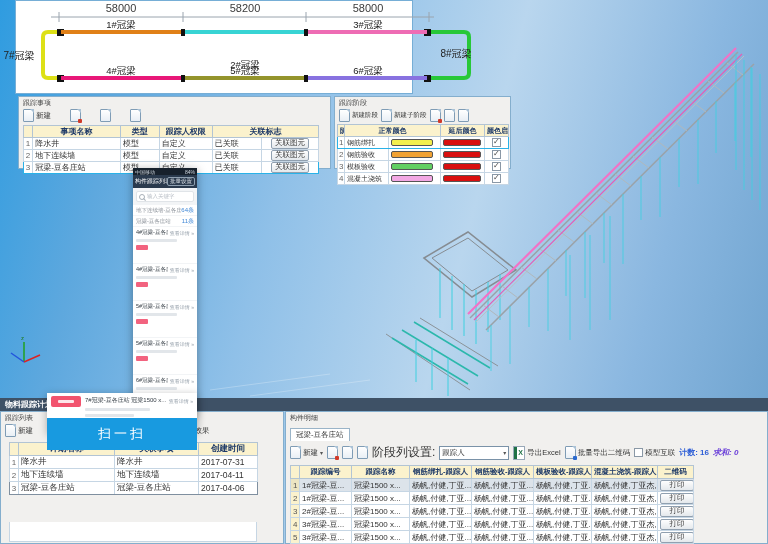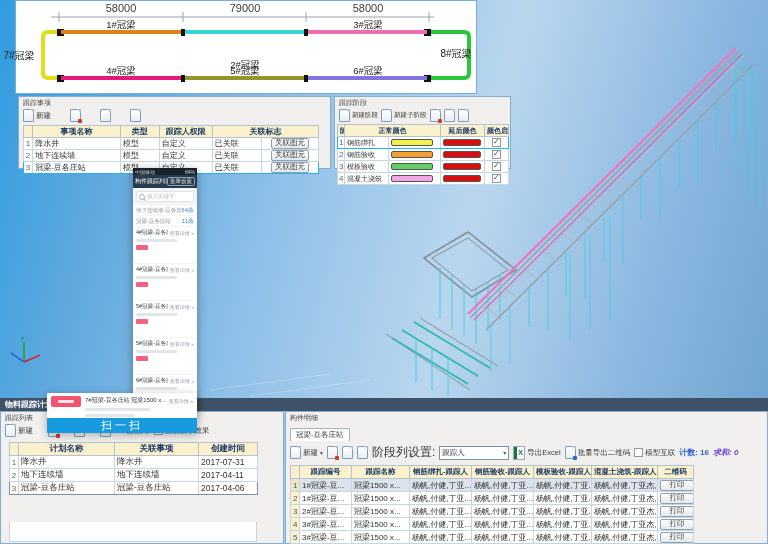--- a/index.html
+++ b/index.html
@@ -31,21 +31,21 @@
   tr.sel2 td{border-top-color:#7f8f9f;border-bottom-color:#7f8f9f;}
   tr.sel2 td:first-child{border-left-color:#7f8f9f;} tr.sel2 td:last-child{border-right-color:#7f8f9f;}
   tr.hl td{background:#dce3ea;} tr.hl td.ny{background:#ece5c2;}
   .gbtn{display:inline-block;background:linear-gradient(#fefefe,#e4e8ec);border:1px solid #90a0b0;border-radius:2px;
     font-size:7.5px;height:9px;line-height:8px;padding:0 3px;color:#333;}
   .sw{display:inline-block;width:40px;height:5px;border:1px solid #555;border-radius:2px;vertical-align:middle;}
   .cb{display:inline-block;width:7px;height:7px;border:1px solid #8a98a6;background:#fff;position:relative;vertical-align:middle;flex:none;}
   .cb.on::after{content:'\2713';position:absolute;left:0px;top:-2px;font-size:8px;color:#444;}
   .sel-box{display:flex;align-items:center;justify-content:space-between;width:64px;height:12px;background:#fff;border:1px solid #7a92a8;font-size:7.5px;padding:0 2px;color:#333;}
   
-  #diagram{left:15px;top:0;width:462px;height:94px;background:#fff;border:1px solid #76aed6;}
+  #diagram{left:15px;top:0;width:398px;height:94px;background:#fff;border:1px solid #76aed6;}
   .dimlbl{position:absolute;top:1px;width:124px;text-align:center;font-size:11px;color:#3a3a3a;}
   .beam{position:absolute;height:4px;}
   .blbl{position:absolute;width:124px;text-align:center;font-size:9.5px;color:#222;}
   .cap{position:absolute;width:4px;height:7px;background:#111;}
   
   #phone{left:133px;top:168px;width:64px;height:247px;background:#f2f4f6;box-shadow:0 2px 9px rgba(0,0,0,.35);z-index:6;overflow:hidden;}
   .ph-status{height:7px;background:#17212c;color:#cdd5dd;font-size:5px;display:flex;justify-content:space-between;align-items:center;padding:0 2px;}
   .ph-nav{height:13px;background:#2a3a4d;display:flex;align-items:center;justify-content:space-between;padding:0 2px;}
   .ph-title{color:#fff;font-size:6px;white-space:nowrap;overflow:hidden;}
   .ph-set{color:#dfe5ea;font-size:5.5px;border:1px solid #8fa0b0;border-radius:2px;padding:0 2px;line-height:7px;white-space:nowrap;}
@@ -60,21 +60,21 @@
   .ph-row1{display:flex;align-items:center;justify-content:space-between;gap:2px;}
   .ph-it{font-size:5.5px;color:#384048;white-space:nowrap;overflow:hidden;flex:1;}
   .ph-link{font-size:5px;color:#9aa4ae;white-space:nowrap;}
   .skel{height:3px;background:#e2e6ea;border-radius:1px;margin-top:3px;}
   .badge{width:12px;height:5px;background:#f2637f;border-radius:1px;margin-top:3px;}
   
   #card{left:47px;top:393px;width:150px;height:40px;z-index:7;box-shadow:0 2px 8px rgba(0,0,0,.3);}
   .card-top{height:25px;background:#fff;display:flex;align-items:flex-start;gap:4px;padding:3px 4px;box-sizing:border-box;}
   .pinkbtn{width:30px;height:11px;background:#f2536e;border-radius:2px;display:flex;align-items:center;justify-content:center;flex:none;}
   .pinkbtn i{display:block;width:16px;height:3px;background:rgba(255,255,255,.85);border-radius:1px;}
-  .scanbtn{height:15px;background:#189ae0;color:#fff;font-size:11px;letter-spacing:3px;display:flex;align-items:center;justify-content:center;}
+  .scanbtn{height:32px;background:#189ae0;color:#fff;font-size:13px;letter-spacing:3px;display:flex;align-items:center;justify-content:center;}
   
   #titlebar{left:0;top:398px;width:768px;height:13px;background:#3e5166;color:#fff;font-size:8px;font-weight:bold;
     display:flex;align-items:center;padding:0 5px;z-index:3;}
   #planPanel{left:0;top:411px;width:284px;height:133px;border:1px solid #84aecd;z-index:4;}
   #detailPanel{left:285px;top:411px;width:483px;height:133px;border:1px solid #84aecd;z-index:4;}
   .tab{display:inline-block;background:#fff;border:1px solid #9ab4c8;border-bottom:none;font-size:7.5px;color:#333;padding:1px 5px;margin-left:4px;}
   .cnt{font-size:8px;font-weight:bold;}
 </style>
 </head>
 <body>
@@ -164,21 +164,21 @@
     <g stroke-width="1.5">
       <line x1="24" y1="362" x2="24" y2="342" stroke="#21a121"></line>
       <line x1="24" y1="362" x2="40" y2="355" stroke="#d22"></line>
       <line x1="24" y1="362" x2="11" y2="353" stroke="#2255dd"></line>
       <text x="21" y="340" font-size="6" fill="#1a7a1a" stroke="none">z</text>
     </g>
   </svg>
 
   <div id="diagram" class="abs" style="z-index:2;">
     <div class="dimlbl" style="left:43px;">58000</div>
-    <div class="dimlbl" style="left:167px;">79000</div>
+    <div class="dimlbl" style="left:167px;">58200</div>
     <div class="dimlbl" style="left:290px;">58000</div>
     <svg class="abs" style="left:0;top:0;" width="470" height="94">
       <line x1="35" y1="16" x2="418" y2="16" stroke="#9aa4ae" stroke-width="1"></line>
       <line x1="43" y1="11" x2="43" y2="21" stroke="#9aa4ae" stroke-width="1"></line>
       <line x1="167" y1="11" x2="167" y2="21" stroke="#9aa4ae" stroke-width="1"></line>
       <line x1="290" y1="11" x2="290" y2="21" stroke="#9aa4ae" stroke-width="1"></line>
       <line x1="413" y1="11" x2="413" y2="21" stroke="#9aa4ae" stroke-width="1"></line>
       <path d="M46,31 H32 Q27,31 27,36 V72 Q27,77 32,77 H46" fill="none" stroke-width="4" style="stroke: rgb(221, 224, 22);"></path>
       <path d="M412,31 H448 Q453,31 453,36 V72 Q453,77 448,77 H412" fill="none" stroke-width="4" style="stroke: rgb(40, 200, 56);"></path>
       <g fill="#111">

